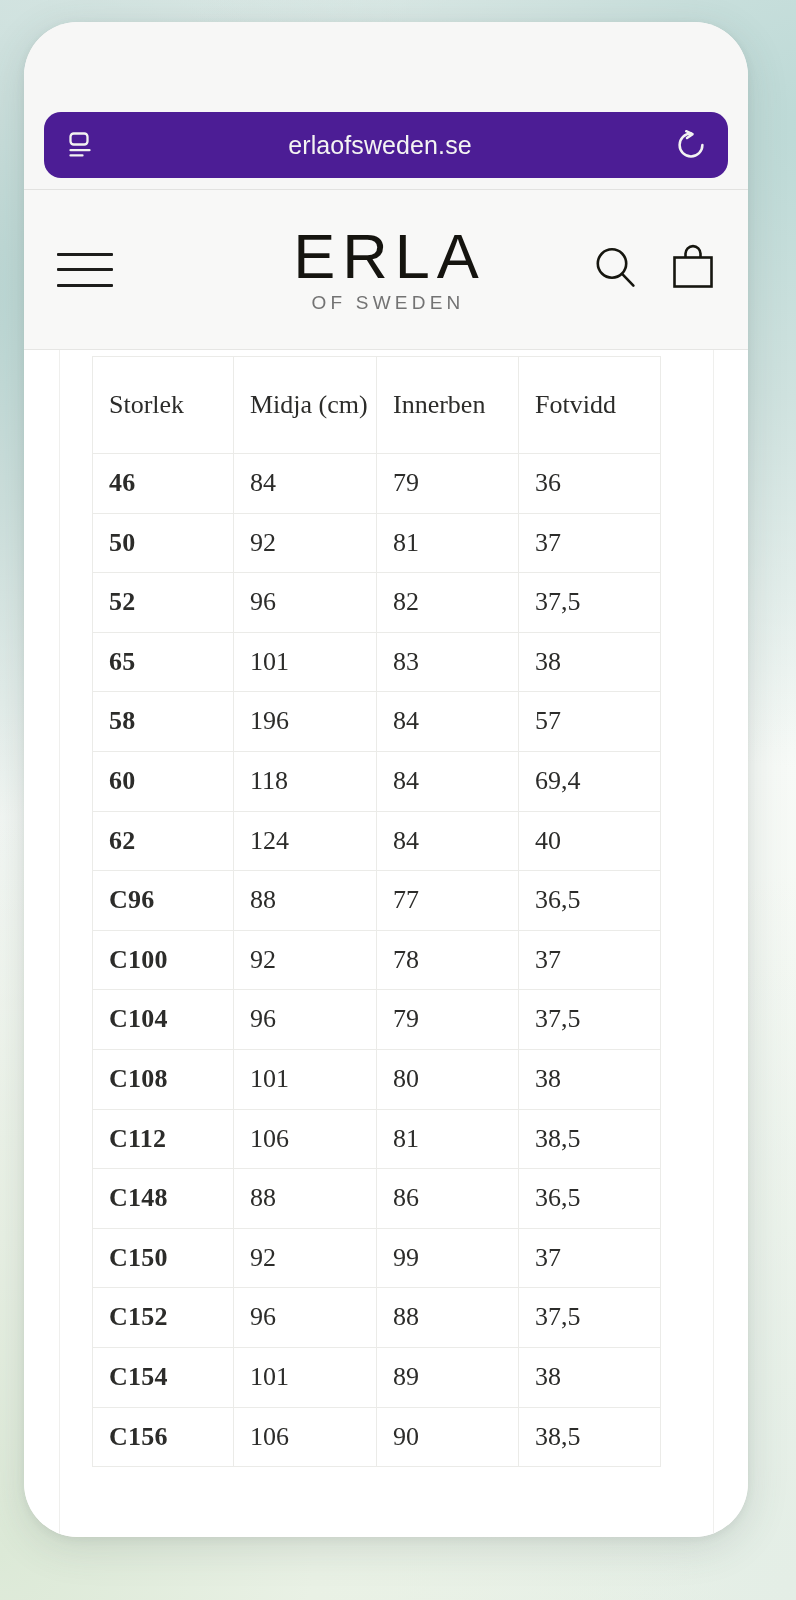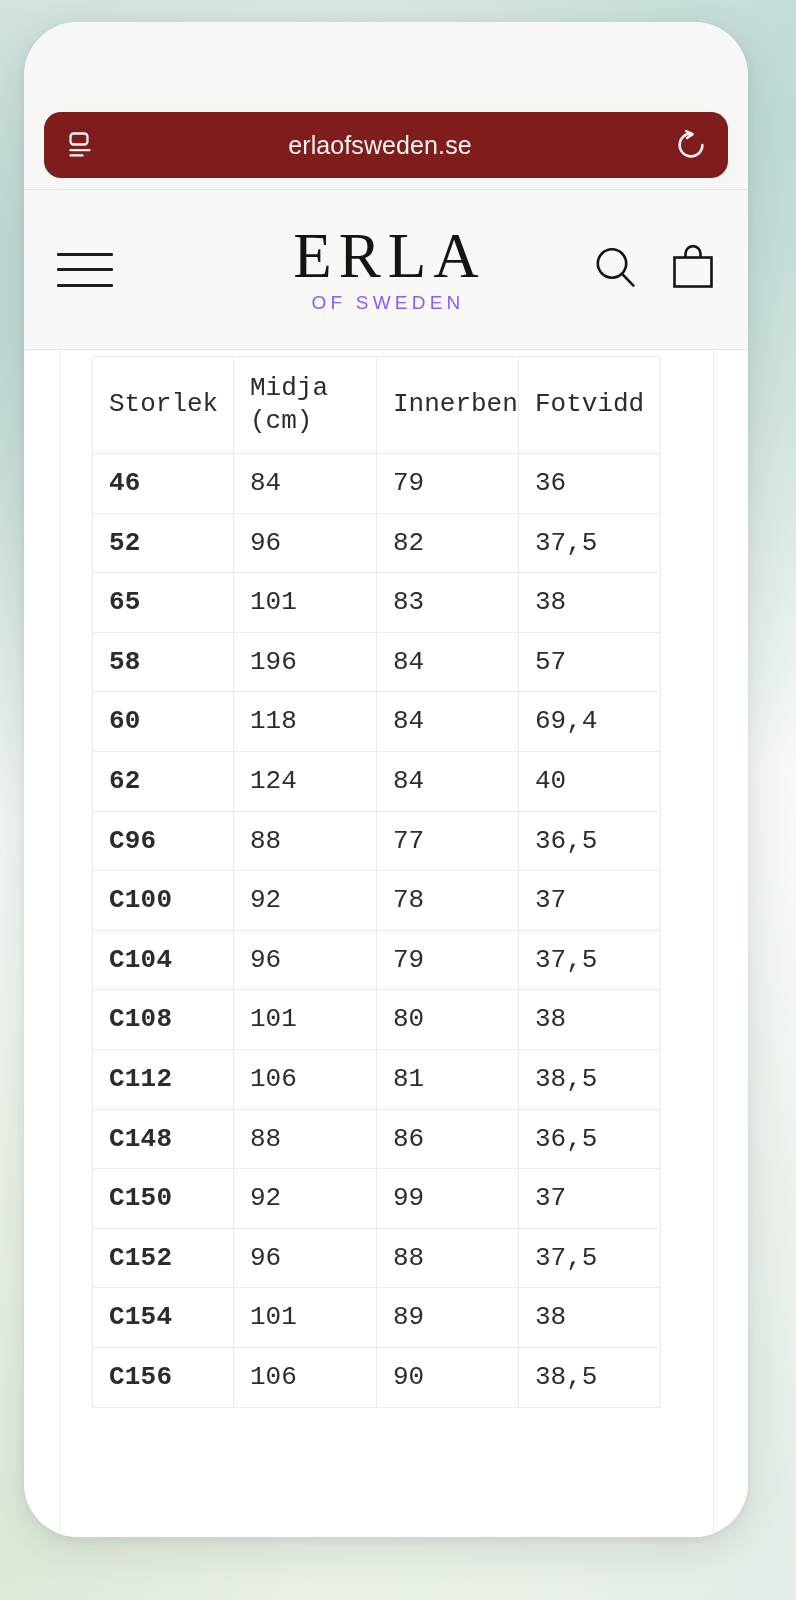--- a/index.html
+++ b/index.html
@@ -49,21 +49,21 @@
     background: #f7f7f6;
     border-bottom: 1px solid #e2e2e0;
   }
 
   #url-pill {
     position: absolute;
     left: 20px;
     top: 90px;
     width: 684px;
     height: 66px;
-    background: #7f1d1d;
+    background: #4c1d95;
     border-radius: 17px;
     display: flex;
     align-items: center;
     justify-content: flex-end;
   }
 
   #page-settings-btn {
     width: 74px;
     height: 100%;
     display: flex;
@@ -128,31 +128,31 @@
 
   #brand {
     position: absolute;
     left: 0; right: 0;
     top: 50%;
     transform: translateY(-50%);
     text-align: center;
     pointer-events: none;
   }
   #brand-name {
-    font-family: Liberation Serif, serif;
+    font-family: Liberation Sans, sans-serif;
     font-size: 63px;
     line-height: 0.96;
     letter-spacing: 7px;
     color: #15140f;
     padding-left: 7px;
   }
   #brand-sub {
     font-size: 19px;
     letter-spacing: 4.2px;
-    color: #8b5cf6;
+    color: #737373;
     margin-top: 6px;
     padding-left: 4px;
     text-align: center;
   }
 
   #header-actions {
     position: absolute;
     right: 30px;
     top: 50%;
     transform: translateY(-50%);
@@ -184,21 +184,21 @@
     background: #efefed;
   }
 
   
   #size-table {
     position: absolute;
     left: 68px;
     top: 6px;
     width: 568px;
     border-collapse: collapse;
-    font-family: Liberation Mono, monospace;
+    font-family: Liberation Serif, serif;
     table-layout: fixed;
   }
   #size-table col.c0 { width: 141px; }
   #size-table col.c1 { width: 143px; }
   #size-table col.c2 { width: 142px; }
   #size-table col.c3 { width: 142px; }
 
   #size-table th,
   #size-table td {
     border: 1px solid #ebebe8;
@@ -302,20 +302,26 @@
         </tr>
       </thead>
       <tbody id="size-table-body">
           <tr>
             <td class="size-cell">46</td>
             <td>84</td>
             <td>79</td>
             <td>36</td>
           </tr>
           <tr>
+            <td class="size-cell">50</td>
+            <td>92</td>
+            <td>81</td>
+            <td>37</td>
+          </tr>
+          <tr>
             <td class="size-cell">52</td>
             <td>96</td>
             <td>82</td>
             <td>37,5</td>
           </tr>
           <tr>
             <td class="size-cell">65</td>
             <td>101</td>
             <td>83</td>
             <td>38</td>

